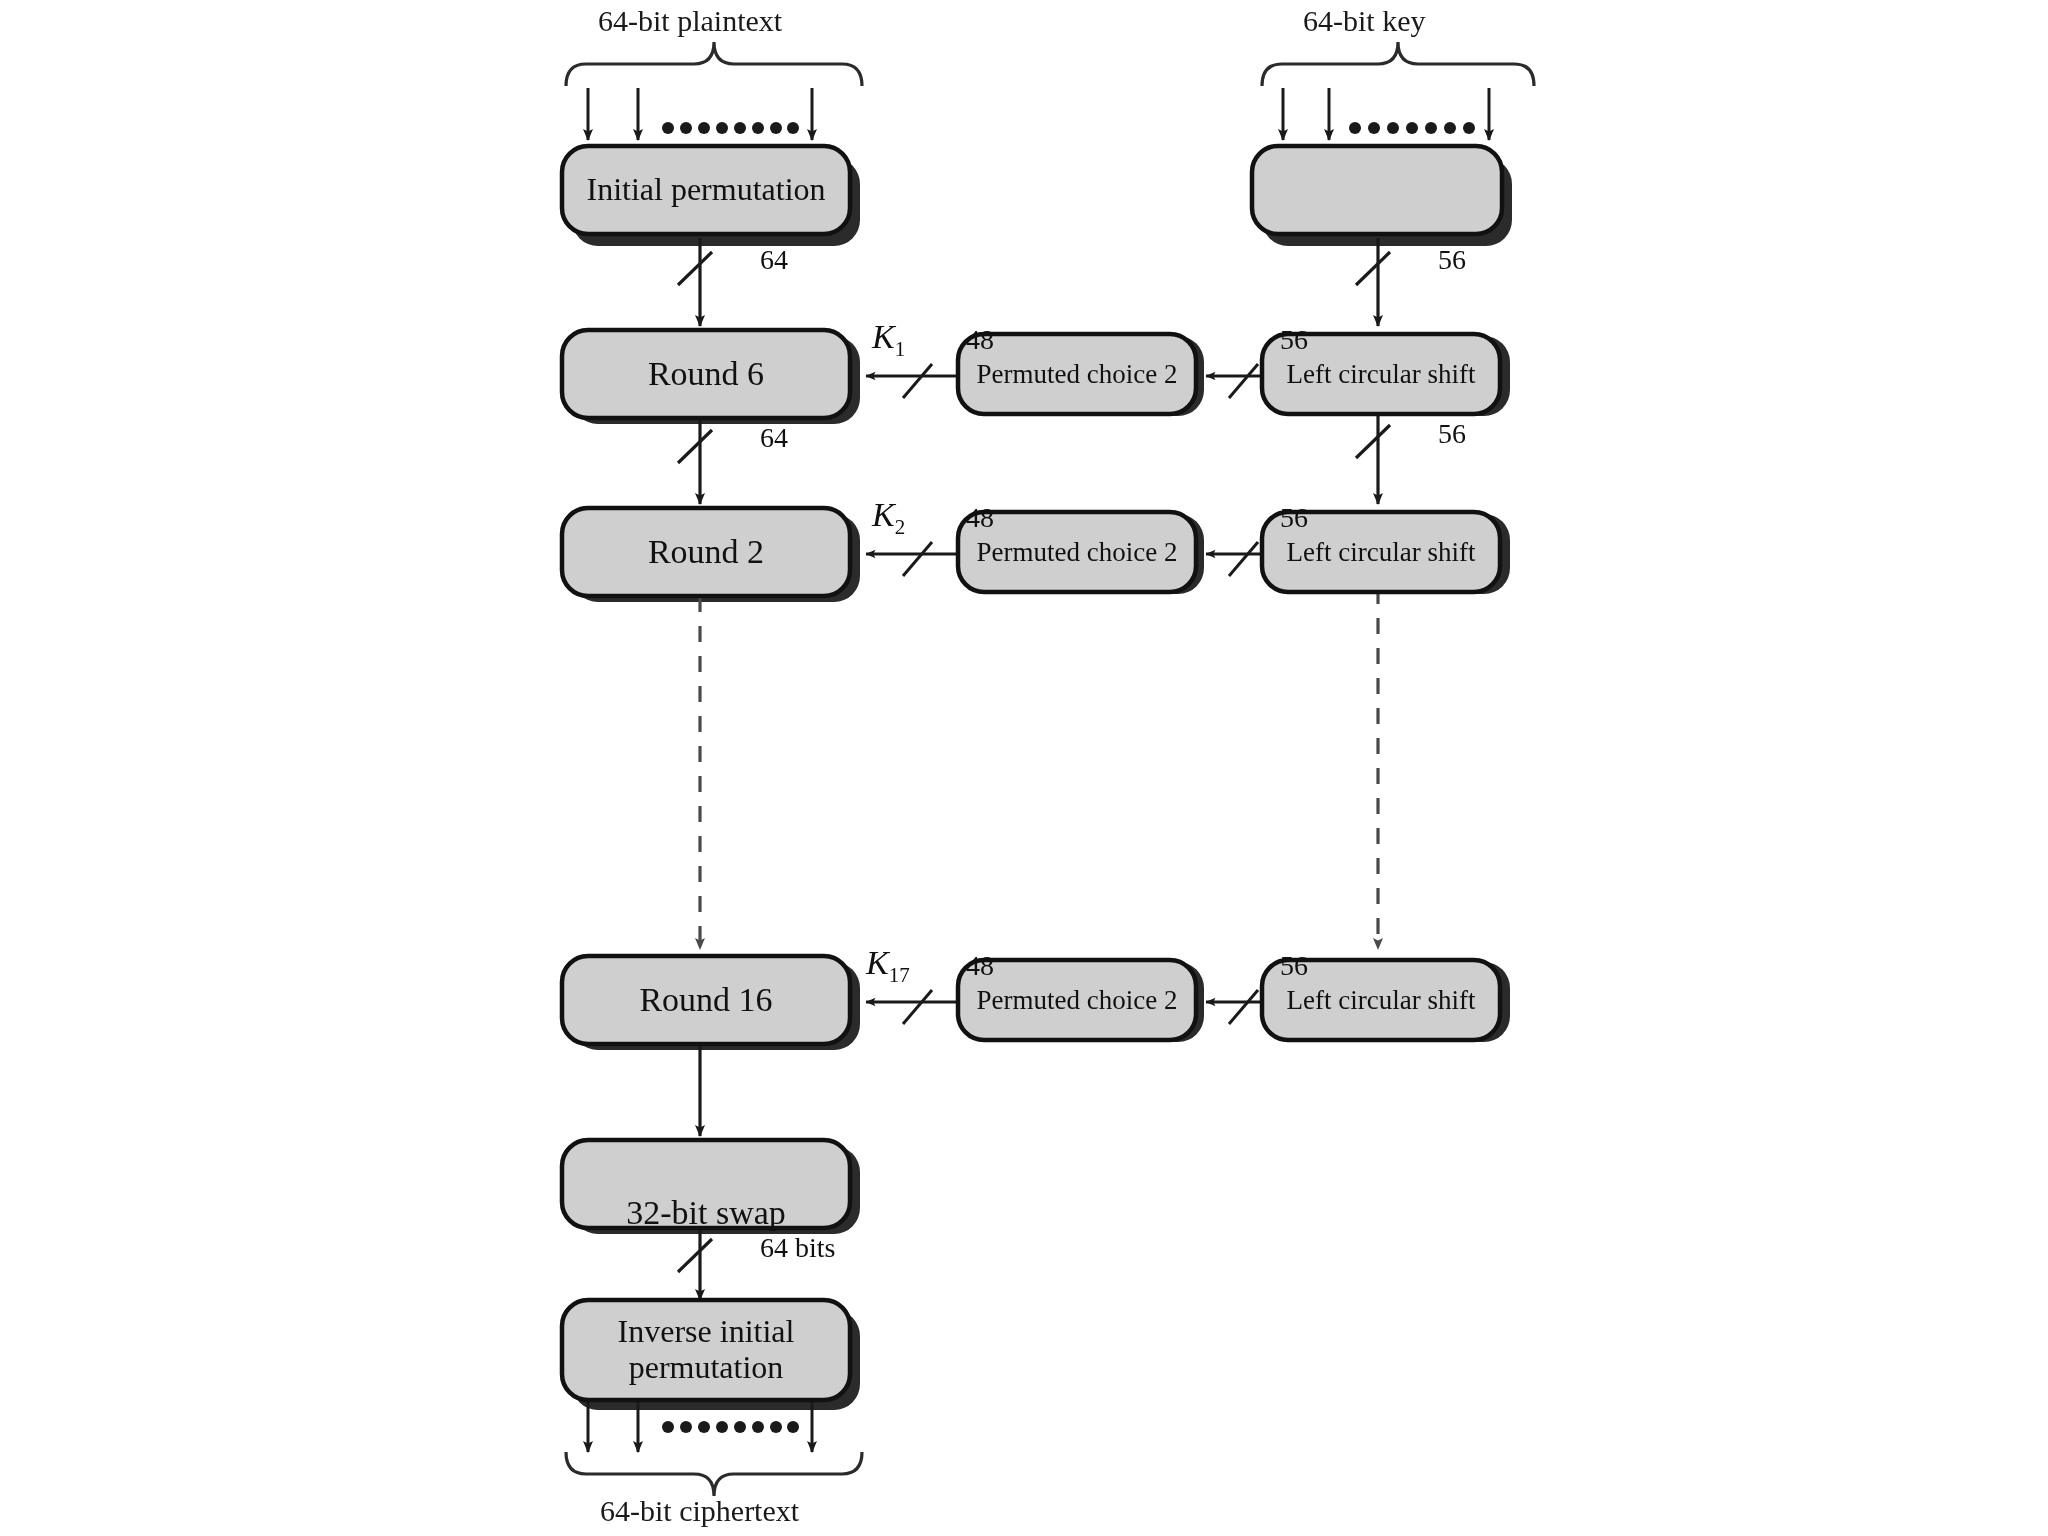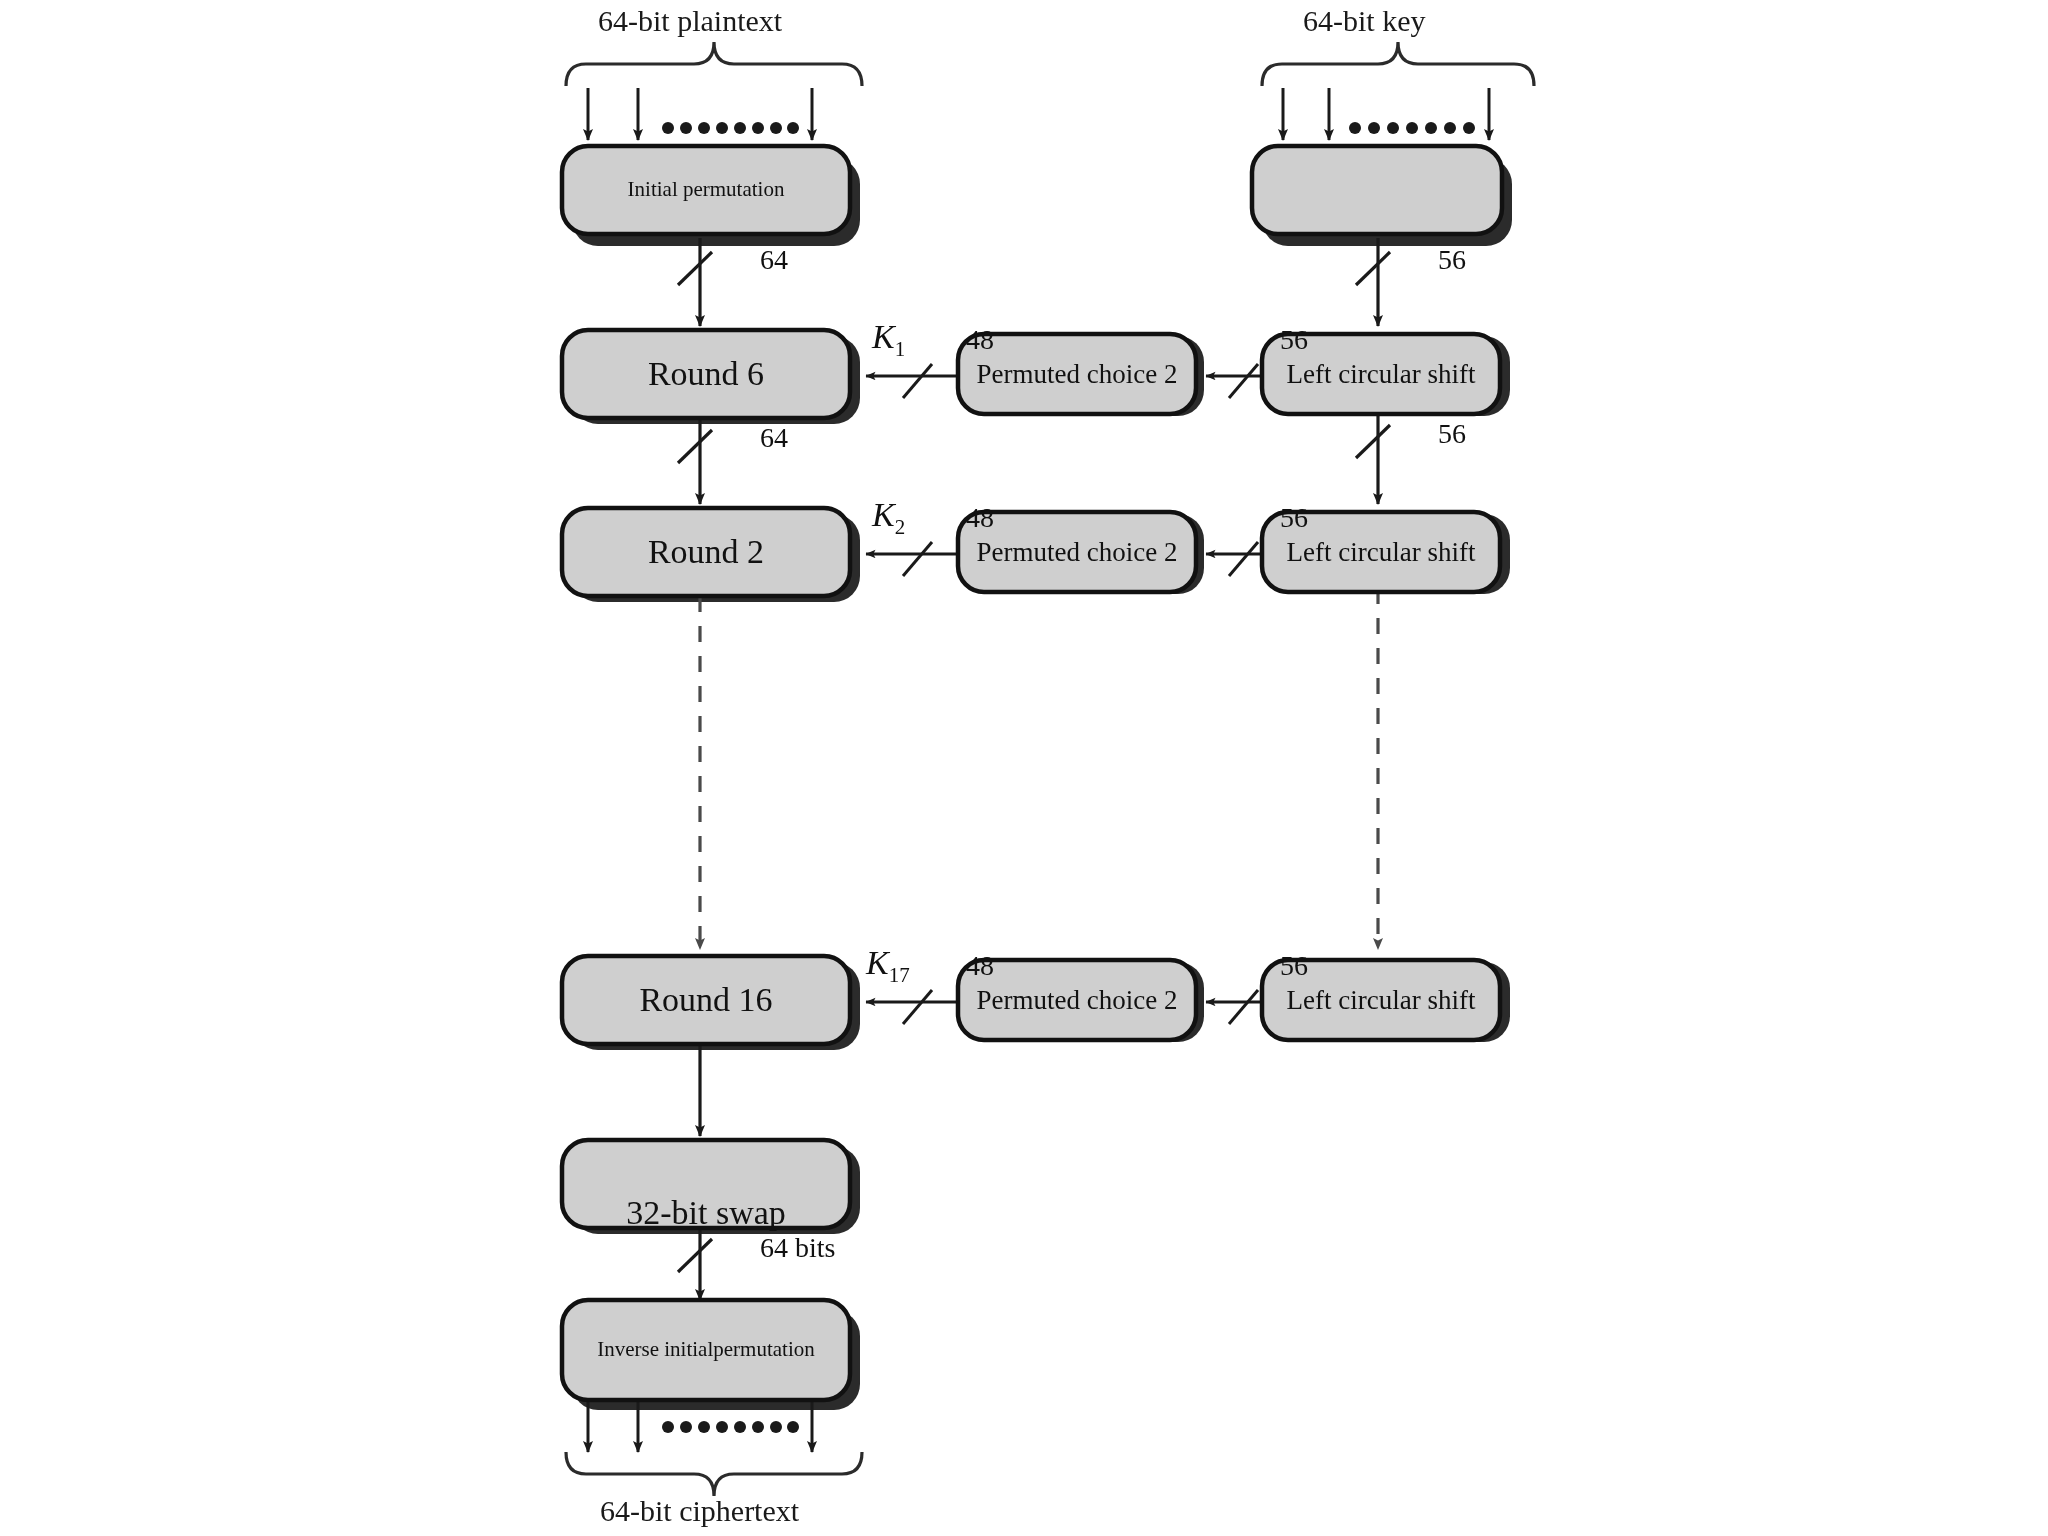--- a/index.html
+++ b/index.html
@@ -5,21 +5,21 @@
   html,body{margin:0;padding:0;background:#ffffff;}
   body{width:2048px;height:1536px;overflow:hidden;
        font-family:"Liberation Serif","DejaVu Serif",serif;color:#111;}
   #stage{position:relative;width:2048px;height:1536px;background:#fff;}
   #svgroot{position:absolute;left:0;top:0;width:2048px;height:1536px;}
   .lbl{position:absolute;white-space:nowrap;line-height:1;}
   .toplabel{font-size:30px;color:#1a1a1a;}
   .boxtext{position:absolute;display:flex;align-items:center;justify-content:center;
            text-align:center;line-height:1.12;pointer-events:none;}
   .bt-big{font-size:34px;}
-  .bt-mid{font-size:21px;}
+  .bt-mid{font-size:32px;}
   .bt-sm{font-size:27px;}
   .wirelbl{font-size:28px;color:#111;margin-left:48px;}
   .klbl{font-size:34px;font-style:italic;font-family:"Liberation Serif","DejaVu Serif",serif;}
   .klbl sub{font-size:21px;font-style:normal;}
 </style>
 </head>
 <body>
 
 <div id="stage">
 
@@ -177,21 +177,21 @@
   <div class="boxtext bt-big" style="left:562px;top:508px;width:288px;height:88px;">Round 2</div>
   <div class="boxtext bt-sm" style="left:958px;top:512px;width:238px;height:80px;">Permuted choice 2</div>
   <div class="boxtext bt-sm" style="left:1262px;top:512px;width:238px;height:80px;">Left circular shift</div>
 
   <div class="boxtext bt-big" style="left:562px;top:956px;width:288px;height:88px;">Round 16</div>
   <div class="boxtext bt-sm" style="left:958px;top:960px;width:238px;height:80px;">Permuted choice 2</div>
   <div class="boxtext bt-sm" style="left:1262px;top:960px;width:238px;height:80px;">Left circular shift</div>
 
   <div class="boxtext bt-big" style="left:562px;top:1169px;width:288px;height:88px;">32-bit swap</div>
 
-  <div class="boxtext" style="left:562px;top:1300px;width:288px;height:100px;flex-direction:row;">
+  <div class="boxtext" style="left:562px;top:1300px;width:288px;height:100px;flex-direction:column;">
     <span class="bt-mid">Inverse initial</span>
     <span class="bt-mid">permutation</span>
   </div>
 
   <div class="lbl wirelbl" style="left:712px;top:246px;">64</div>
   <div class="lbl wirelbl" style="left:712px;top:424px;">64</div>
   <div class="lbl wirelbl" style="left:1390px;top:246px;">56</div>
   <div class="lbl wirelbl" style="left:1390px;top:420px;">56</div>
 
   <div class="lbl wirelbl" style="left:1232px;top:326px;">56</div>

